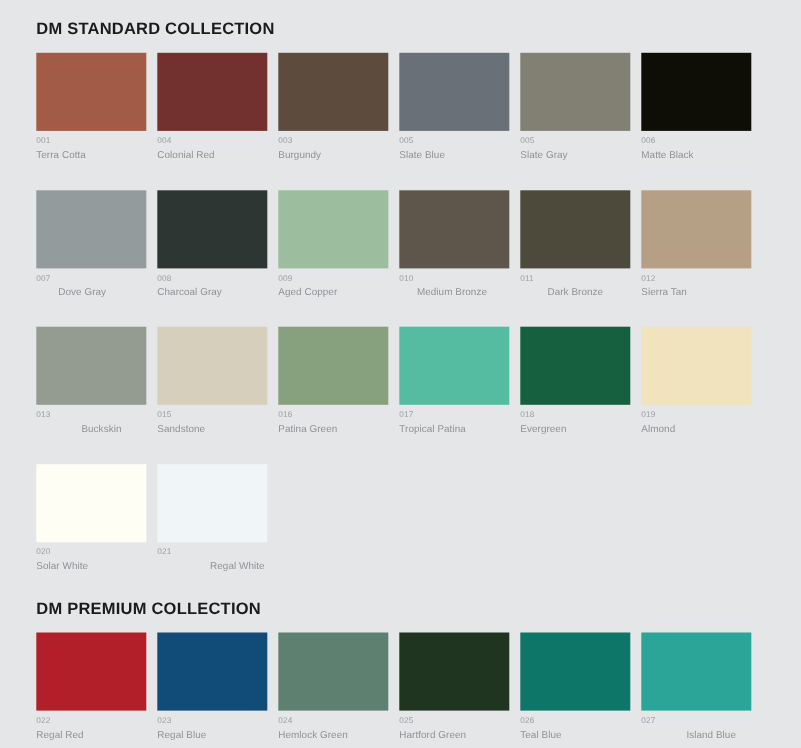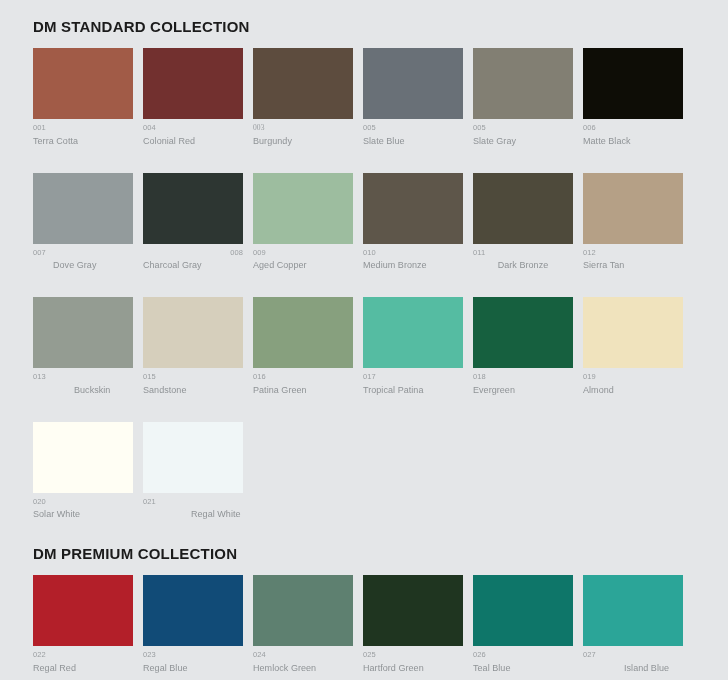--- a/index.html
+++ b/index.html
@@ -83,21 +83,21 @@
           <div class="swatch-code" style="color: rgb(154, 158, 161);">001</div>
           <div class="swatch-name" style="color: rgb(143, 147, 150);">Terra Cotta</div>
         </div>
         <div class="swatch-cell">
           <div class="swatch-chip" style="background: rgb(114, 48, 47);"></div>
           <div class="swatch-code" style="color: rgb(154, 158, 161);">004</div>
           <div class="swatch-name" style="color: rgb(143, 147, 150);">Colonial Red</div>
         </div>
         <div class="swatch-cell">
           <div class="swatch-chip" style="background: rgb(93, 76, 62);"></div>
-          <div class="swatch-code" style="color: rgb(154, 158, 161); font-family: Liberation Serif, serif;">003</div>
+          <div class="swatch-code" style="color: rgb(154, 158, 161);">003</div>
           <div class="swatch-name" style="color: rgb(143, 147, 150);">Burgundy</div>
         </div>
         <div class="swatch-cell">
           <div class="swatch-chip" style="background: rgb(105, 112, 119);"></div>
           <div class="swatch-code" style="color: rgb(154, 158, 161);">005</div>
           <div class="swatch-name" style="color: rgb(143, 147, 150);">Slate Blue</div>
         </div>
         <div class="swatch-cell">
           <div class="swatch-chip" style="background: rgb(130, 127, 115);"></div>
           <div class="swatch-code" style="color: rgb(154, 158, 161);">005</div>
@@ -108,32 +108,32 @@
           <div class="swatch-code" style="color: rgb(154, 158, 161);">006</div>
           <div class="swatch-name" style="color: rgb(143, 147, 150);">Matte Black</div>
         </div>
         <div class="swatch-cell">
           <div class="swatch-chip" style="background: rgb(147, 155, 156);"></div>
           <div class="swatch-code" style="color: rgb(154, 158, 161);">007</div>
           <div class="swatch-name" style="color: rgb(143, 147, 150); padding-left: 20px;">Dove Gray</div>
         </div>
         <div class="swatch-cell">
           <div class="swatch-chip" style="background: rgb(45, 54, 50);"></div>
-          <div class="swatch-code" style="color: rgb(154, 158, 161); text-align: right;">008</div>
+          <div class="swatch-code" style="color: rgb(154, 158, 161);">008</div>
           <div class="swatch-name" style="color: rgb(143, 147, 150);">Charcoal Gray</div>
         </div>
         <div class="swatch-cell">
           <div class="swatch-chip" style="background: rgb(157, 189, 159);"></div>
           <div class="swatch-code" style="color: rgb(154, 158, 161);">009</div>
           <div class="swatch-name" style="color: rgb(143, 147, 150);">Aged Copper</div>
         </div>
         <div class="swatch-cell">
           <div class="swatch-chip" style="background: rgb(94, 86, 74);"></div>
           <div class="swatch-code" style="color: rgb(154, 158, 161);">010</div>
-          <div class="swatch-name" style="color: rgb(143, 147, 150);">Medium Bronze</div>
+          <div class="swatch-name" style="color: rgb(143, 147, 150); margin-left: 16px;">Medium Bronze</div>
         </div>
         <div class="swatch-cell">
           <div class="swatch-chip" style="background: rgb(78, 74, 59);"></div>
           <div class="swatch-code" style="color: rgb(154, 158, 161);">011</div>
           <div class="swatch-name" style="color: rgb(143, 147, 150); text-align: center;">Dark Bronze</div>
         </div>
         <div class="swatch-cell">
           <div class="swatch-chip" style="background: rgb(181, 160, 134);"></div>
           <div class="swatch-code" style="color: rgb(154, 158, 161);">012</div>
           <div class="swatch-name" style="color: rgb(143, 147, 150);">Sierra Tan</div>

